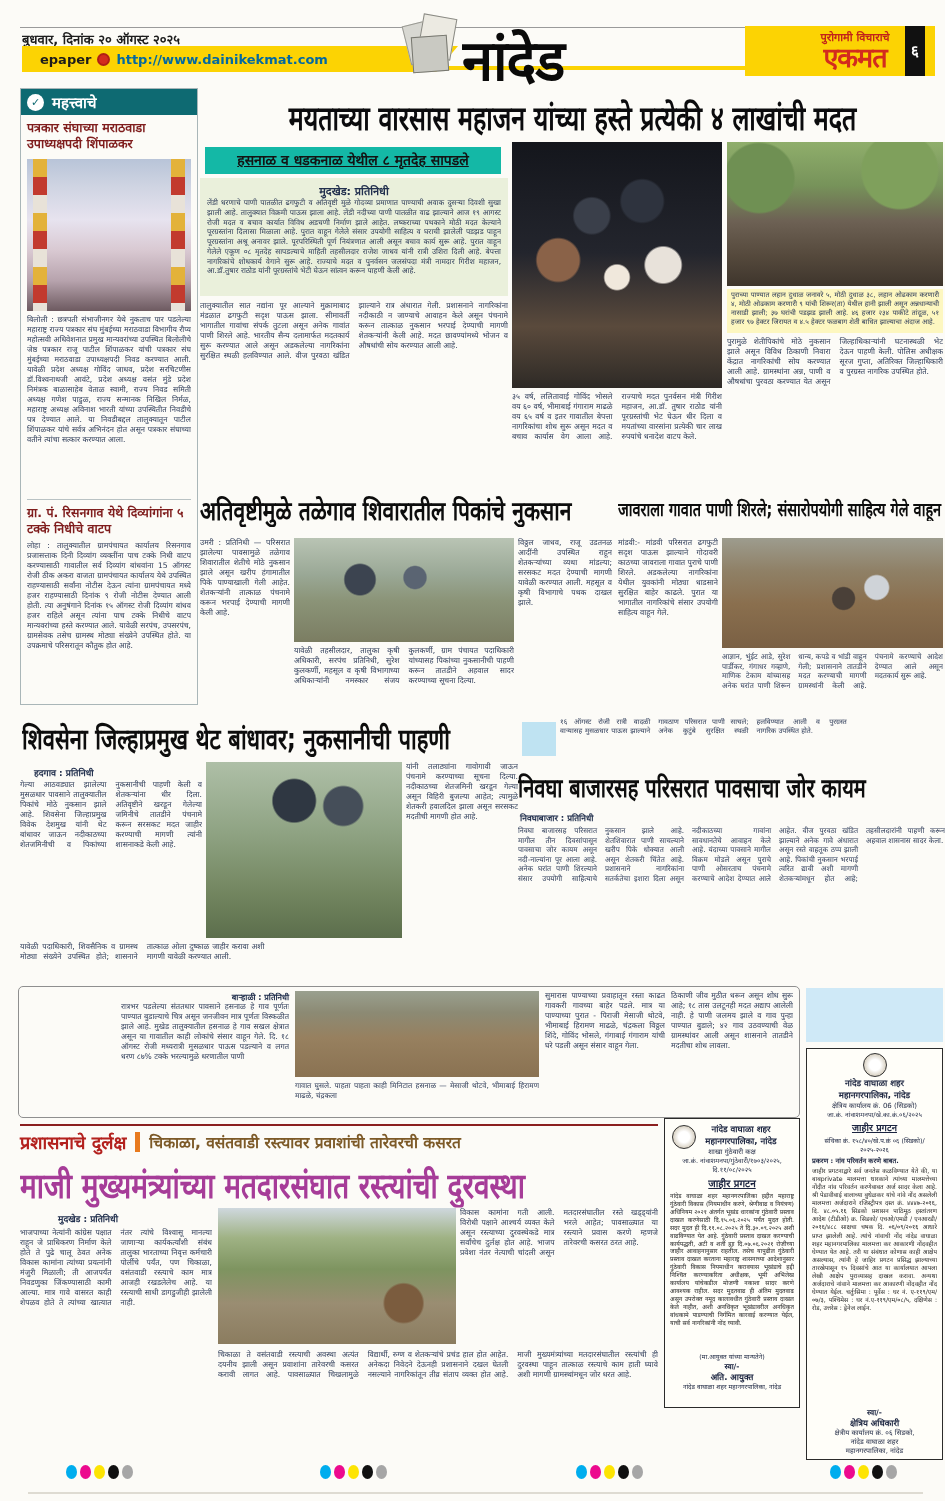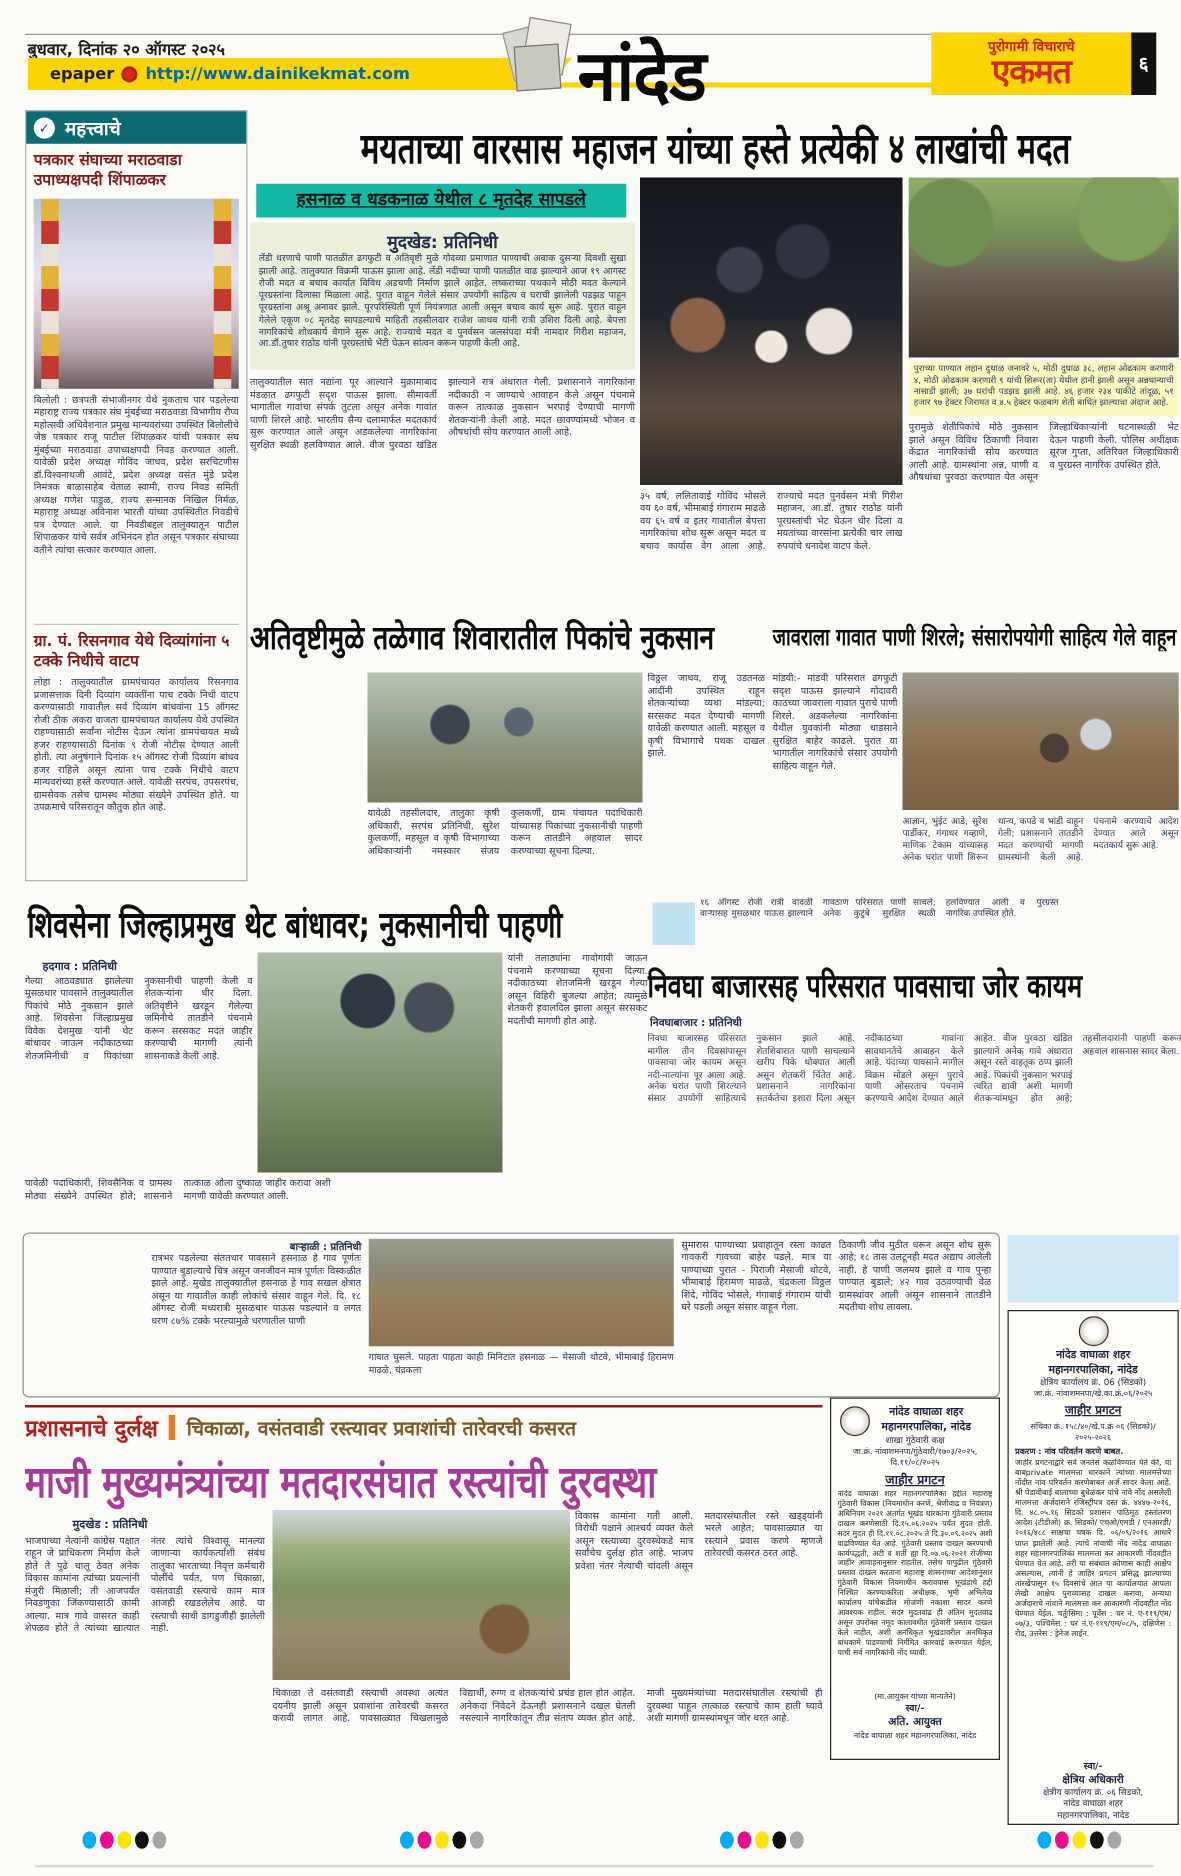--- a/index.html
+++ b/index.html
@@ -65,21 +65,21 @@
     <span style="font-size:13px;font-weight:bold;color:#0369a1;">http://www.dainikekmat.com</span>
   </div>
 
   <div class="abs" style="left:402px;top:14px;width:58px;height:64px;">
     <div style="position:absolute;left:4px;top:8px;width:30px;height:38px;background:#d8d8d2;border:1px solid #9a9a94;transform:rotate(-14deg);"></div>
     <div style="position:absolute;left:18px;top:2px;width:32px;height:40px;background:#eceae2;border:1px solid #8a8a84;transform:rotate(10deg);"></div>
     <div style="position:absolute;left:10px;top:22px;width:34px;height:34px;background:#c9c9c2;border:1px solid #77776f;transform:rotate(-4deg);"></div>
   </div>
   <div class="abs nowrap" style="left:462px;top:20px;width:260px;font-size:56px;font-weight:bold;color:#0a0a0a;letter-spacing:-1px;">नांदेड</div>
 
-  <div class="abs yellow ncenter" style="left:745px;top:26px;width:160px;height:50px;">
+  <div class="abs yellow ncenter" style="left:745px;top:26px;width:160px;height:50px;padding-left:30px;">
     <div style="font-size:11px;font-weight:bold;color:#c2231a;margin-top:3px;">पुरोगामी विचाराचे</div>
     <div style="font-size:27px;font-weight:bold;color:#d32b1e;line-height:1;letter-spacing:-1px;">एकमत</div>
   </div>
   <div class="abs ncenter" style="left:905px;top:26px;width:20px;height:50px;background:#111;color:#fff;font-size:15px;font-weight:bold;line-height:50px;">६</div>
 
   <div class="abs" style="left:20px;top:88px;width:178px;height:617px;border:1px solid #a9b6b8;box-sizing:border-box;">
     <div style="height:26px;background:#0e6a72;display:flex;align-items:center;padding-left:6px;">
       <span style="width:17px;height:17px;border-radius:50%;background:#fff;color:#0e6a72;font-size:11px;font-weight:bold;text-align:center;line-height:17px;margin-right:8px;">✓</span>
       <span style="color:#fff;font-size:15px;font-weight:bold;">महत्त्वाचे</span>
     </div>
@@ -87,35 +87,36 @@
     <div class="ph-press" style="position:relative;margin:6px 6px 4px 6px;height:152px;"></div>
     <div class="body-sm" style="margin:0 6px;height:178px;">बिलोली : छत्रपती संभाजीनगर येथे नुकताच पार पडलेल्या महाराष्ट्र राज्य पत्रकार संघ मुंबईच्या मराठवाडा विभागीय रौप्य महोत्सवी अधिवेशनात प्रमुख मान्यवरांच्या उपस्थित बिलोलीचे जेष्ठ पत्रकार राजू पाटील शिंपाळकर यांची पत्रकार संघ मुंबईच्या मराठवाडा उपाध्यक्षपदी निवड करण्यात आली. यावेळी प्रदेश अध्यक्ष गोविंद जाधव, प्रदेश सरचिटणीस डॉ.विश्वनाथजी आवंटे, प्रदेश अध्यक्ष वसंत मुंडे प्रदेश निमंत्रक बाळासाहेब वेताळ स्वामी, राज्य निवड समिती अध्यक्ष गणेश पाडुळ, राज्य सन्मानक निखिल निर्मळ, महाराष्ट्र अध्यक्ष अविनाश भारती यांच्या उपस्थितीत निवडीचे पत्र देण्यात आले. या निवडीबद्दल तालुक्यातून पाटील शिंपाळकर यांचे सर्वत्र अभिनंदन होत असून पत्रकार संघाच्या वतीने त्यांचा सत्कार करण्यात आला.</div>
     <div style="margin:6px 6px 0 6px;border-top:1px solid #b9c2c4;padding-top:5px;font-size:12.5px;line-height:1.3;" class="hl">ग्रा. पं. रिसनगाव येथे दिव्यांगांना ५ टक्के निधीचे वाटप</div>
     <div class="body-sm" style="margin:4px 6px;height:170px;">लोहा : तालुक्यातील ग्रामपंचायत कार्यालय रिसनगाव प्रजासत्ताक दिनी दिव्यांग व्यक्तींना पाच टक्के निधी वाटप करण्यासाठी गावातील सर्व दिव्यांग बांधवांना 15 ऑगस्ट रोजी ठीक अकरा वाजता ग्रामपंचायत कार्यालय येथे उपस्थित राहण्यासाठी सर्वांना नोटीस देऊन त्यांना ग्रामपंचायत मध्ये हजर राहण्यासाठी दिनांक ९ रोजी नोटीस देण्यात आली होती. त्या अनुषंगाने दिनांक १५ ऑगस्ट रोजी दिव्यांग बांधव हजर राहिले असून त्यांना पाच टक्के निधीचे वाटप मान्यवरांच्या हस्ते करण्यात आले. यावेळी सरपंच, उपसरपंच, ग्रामसेवक तसेच ग्रामस्थ मोठ्या संख्येने उपस्थित होते. या उपक्रमाचे परिसरातून कौतुक होत आहे.</div>
   </div>
 
   <div class="abs nowrap ncenter" style="left:200px;top:94px;width:745px;height:48px;font-size:25px;font-weight:bold;color:#0b0b0d;transform:scaleY(1.35);transform-origin:top;">मयताच्या वारसास महाजन यांच्या हस्ते प्रत्येकी ४ लाखांची मदत</div>
   <div class="abs nowrap ncenter" style="left:205px;top:147px;width:296px;height:27px;background:#14b8a6;font-size:14px;font-weight:bold;line-height:27px;color:#131313;text-decoration:underline;">हसनाळ व धडकनाळ येथील ८ मृतदेह सापडले</div>
 
   <div class="abs" style="left:200px;top:178px;width:308px;height:118px;background:#eaf0db;padding:5px 7px;box-sizing:border-box;">
-    <div class="ncenter byline" style="font-size:14px;">मुदखेड: प्रतिनिधी</div>
+    <div class="ncenter byline" style="font-size:11px;">मुदखेड: प्रतिनिधी</div>
     <div class="body-sm" style="font-size:7.4px;height:94px;">लेंडी धरणाचे पाणी पातळीत ढगफुटी व अतिवृष्टी मुळे गोदव्या प्रमाणात पाण्याची अवाक दुसऱ्या दिवशी सुखा झाली आहे. तालुक्यात विक्रमी पाऊस झाला आहे. लेंडी नदीच्या पाणी पातळीत वाढ झाल्याने आज १९ आगस्ट रोजी मदत व बचाव कार्यात विविध अडचणी निर्माण झाले आहेत. लष्कराच्या पथकाने मोठी मदत केल्याने पूरग्रस्तांना दिलासा मिळाला आहे. पुरात वाहून गेलेले संसार उपयोगी साहित्य व घराची झालेली पडझड पाहून पूरग्रस्तांना अश्रू अनावर झाले. पूरपरिस्थिती पूर्ण नियंत्रणात आली असून बचाव कार्य सुरू आहे. पुरात वाहून गेलेले एकूण ०८ मृतदेह सापडल्याचे माहिती तहसीलदार राजेश जाधव यांनी रात्री उशिरा दिली आहे. बेपत्ता नागरिकांचे शोधकार्य वेगाने सुरू आहे. राज्याचे मदत व पुनर्वसन जलसंपदा मंत्री नामदार गिरीश महाजन, आ.डॉ.तुषार राठोड यांनी पूरग्रस्तांचे भेटी घेऊन सांत्वन करून पाहणी केली आहे.</div>
   </div>
 
   <div class="abs photo ph-cheque" style="left:512px;top:142px;width:210px;height:246px;"></div>
   <div class="abs photo ph-debris" style="left:727px;top:142px;width:216px;height:144px;"></div>
   <div class="abs body-sm" style="left:727px;top:289px;width:216px;height:44px;background:#fdf7c0;padding:2px 4px;box-sizing:border-box;font-size:6.9px;">पुराच्या पाण्यात लहान दुधाळ जनावरे ५, मोठी दुधाळ ३८, लहान ओढकाम करणारी ४, मोठी ओढकाम करणारी ९ यांची शिरूर(ता) येथील हानी झाली असून अन्नधान्याची नासाडी झाली; ३७ घरांची पडझड झाली आहे. ४६ हजार २३४ पाकीटे तांदूळ, ५१ हजार ९७ हेक्टर जिरायत व ४.५ हेक्टर फळबाग शेती बाधित झाल्याचा अंदाज आहे.</div>
 
   <div class="abs body-sm" style="left:200px;top:301px;width:308px;height:186px;column-count:2;column-gap:9px;">तालुक्यातील सात नद्यांना पूर आल्याने मुक्रामाबाद मंडळात ढगफुटी सदृश पाऊस झाला. सीमावर्ती भागातील गावांचा संपर्क तुटला असून अनेक गावांत पाणी शिरले आहे. भारतीय सैन्य दलामार्फत मदतकार्य सुरू करण्यात आले असून अडकलेल्या नागरिकांना सुरक्षित स्थळी हलविण्यात आले. वीज पुरवठा खंडित झाल्याने रात्र अंधारात गेली. प्रशासनाने नागरिकांना नदीकाठी न जाण्याचे आवाहन केले असून पंचनामे करून तात्काळ नुकसान भरपाई देण्याची मागणी शेतकऱ्यांनी केली आहे. मदत छावण्यांमध्ये भोजन व औषधांची सोय करण्यात आली आहे.</div>
   <div class="abs body-sm" style="left:512px;top:392px;width:210px;height:95px;column-count:2;column-gap:9px;">३५ वर्ष, ललितावाई गोविंद भोसले वय ६० वर्ष, भीमाबाई गंगाराम माढळे वय ६५ वर्ष व इतर गावातील बेपत्ता नागरिकांचा शोध सुरू असून मदत व बचाव कार्यास वेग आला आहे. राज्याचे मदत पुनर्वसन मंत्री गिरीश महाजन, आ.डॉ. तुषार राठोड यांनी पूरग्रस्तांची भेट घेऊन धीर दिला व मयतांच्या वारसांना प्रत्येकी चार लाख रुपयांचे धनादेश वाटप केले.</div>
   <div class="abs body-sm" style="left:727px;top:337px;width:216px;height:150px;column-count:2;column-gap:9px;">पुरामुळे शेतीपिकांचे मोठे नुकसान झाले असून विविध ठिकाणी निवारा केंद्रात नागरिकांची सोय करण्यात आली आहे. ग्रामस्थांना अन्न, पाणी व औषधांचा पुरवठा करण्यात येत असून जिल्हाधिकाऱ्यांनी घटनास्थळी भेट देऊन पाहणी केली. पोलिस अधीक्षक सूरज गुप्ता, अतिरिक्त जिल्हाधिकारी व पुरग्रस्त नागरिक उपस्थित होते.</div>
 
   <div class="abs nowrap" style="left:200px;top:492px;width:412px;font-size:21px;font-weight:bold;color:#0d0d0d;transform:scaleY(1.25);transform-origin:top;">अतिवृष्टीमुळे तळेगाव शिवारातील पिकांचे नुकसान</div>
   <div class="abs nowrap" style="left:618px;top:495px;width:327px;font-size:14.5px;font-weight:bold;color:#0d0d0d;transform:scaleY(1.3);transform-origin:top;">जावराला गावात पाणी शिरले; संसारोपयोगी साहित्य गेले वाहून</div>
 
+  <div class="abs body-sm" style="left:200px;top:538px;width:90px;height:176px;">उमरी : प्रतिनिधी — परिसरात झालेल्या पावसामुळे तळेगाव शिवारातील शेतीचे मोठे नुकसान झाले असून खरीप हंगामातील पिके पाण्याखाली गेली आहेत. शेतकऱ्यांनी तात्काळ पंचनामे करून भरपाई देण्याची मागणी केली आहे.</div>
   <div class="abs photo ph-field1" style="left:294px;top:538px;width:220px;height:104px;"></div>
   <div class="abs body-sm" style="left:294px;top:646px;width:220px;height:68px;column-count:2;column-gap:9px;">यावेळी तहसीलदार, तालुका कृषी अधिकारी, सरपंच प्रतिनिधी, सुरेश कुलकर्णी, महसूल व कृषी विभागाच्या अधिकाऱ्यांनी नमस्कार संजय कुलकर्णी, ग्राम पंचायत पदाधिकारी यांच्यासह पिकांच्या नुकसानीची पाहणी करून तातडीने अहवाल सादर करण्याच्या सूचना दिल्या.</div>
   <div class="abs body-sm" style="left:518px;top:538px;width:94px;height:176px;">विठ्ठल जाधव, राजू उडतनळ आदींनी उपस्थित राहून शेतकऱ्यांच्या व्यथा मांडल्या; सरसकट मदत देण्याची मागणी यावेळी करण्यात आली. महसूल व कृषी विभागाचे पथक दाखल झाले.</div>
 
   <div class="abs body-sm" style="left:618px;top:538px;width:100px;height:178px;">मांडवी:- मांडवी परिसरात ढगफुटी सदृश पाऊस झाल्याने गोदावरी काठच्या जावराला गावात पुराचे पाणी शिरले. अडकलेल्या नागरिकांना येथील युवकांनी मोठ्या धाडसाने सुरक्षित बाहेर काढले. पुरात या भागातील नागरिकांचे संसार उपयोगी साहित्य वाहून गेले.</div>
   <div class="abs photo ph-flood1" style="left:722px;top:538px;width:221px;height:110px;"></div>
   <div class="abs body-sm" style="left:722px;top:652px;width:221px;height:62px;column-count:3;column-gap:8px;font-size:7.2px;">आज्ञान, भुंईट आडे, सुरेश पार्डीकर, गंगाधर गव्हाणे, माणिक टेकाम यांच्यासह अनेक घरांत पाणी शिरून धान्य, कपडे व भांडी वाहून गेली; प्रशासनाने तातडीने मदत करण्याची मागणी ग्रामस्थांनी केली आहे. पंचनामे करण्याचे आदेश देण्यात आले असून मदतकार्य सुरू आहे.</div>
 
   <div class="abs nowrap" style="left:22px;top:718px;width:496px;font-size:22px;font-weight:bold;color:#0d0d0d;transform:scaleY(1.3);transform-origin:top;">शिवसेना जिल्हाप्रमुख थेट बांधावर; नुकसानीची पाहणी</div>
   <div class="abs" style="left:522px;top:722px;width:34px;height:34px;background:#bfe3f2;"></div>

